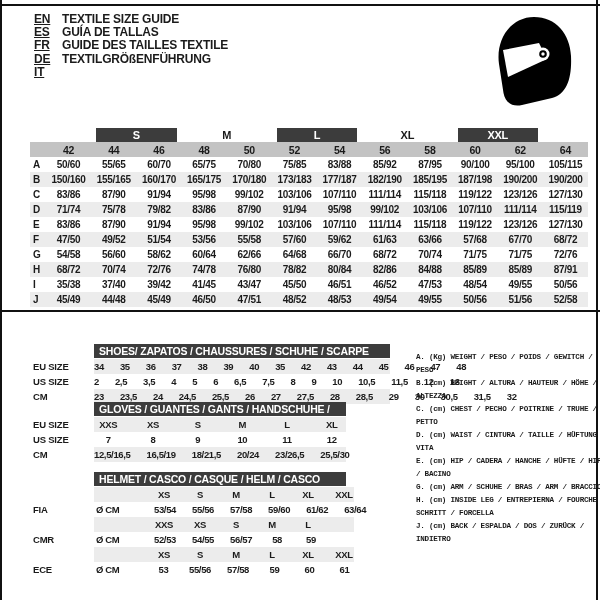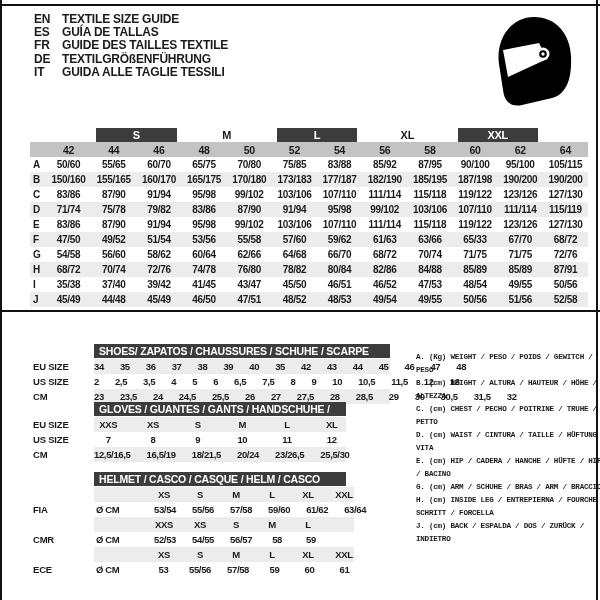--- a/index.html
+++ b/index.html
@@ -10,21 +10,21 @@
   }
   .frame{position:absolute;background:#111;}
   #frame-left{left:0;top:0;width:2px;height:600px;}
   #frame-top{left:0;top:4px;width:600px;height:2px;}
   #frame-right{left:596px;top:0;width:2px;height:600px;}
   #divider{left:0;top:310px;width:600px;height:2px;}
 
   
   #titles{position:absolute;left:34px;top:13px;}
   .lang{display:flex;font-weight:bold;font-size:12px;line-height:13.2px;letter-spacing:-0.2px;}
-  .lang .code{width:28px;}
+  .lang .code{width:28px;text-decoration:underline;}
 
   
   #helmet-logo{position:absolute;left:482px;top:14px;width:90px;height:94px;}
 
   
   #main-table{position:absolute;left:30px;top:127px;width:558px;font-weight:bold;}
   .trow{display:grid;grid-template-columns:16px repeat(12,1fr);align-items:center;height:15px;font-size:10px;letter-spacing:-0.3px;}
   .trow.groups{height:15px;}
   .gcell{text-align:center;font-size:11px;line-height:14px;height:14px;}
   .gcell.dark{background:#3c3c3c;color:#fff;margin:0 5px;}
@@ -77,21 +77,20 @@
     <div class="lang">
       <span class="code">FR</span>
       <span class="text">GUIDE DES TAILLES TEXTILE</span>
     </div>
     <div class="lang">
       <span class="code">DE</span>
       <span class="text">TEXTILGRÖßENFÜHRUNG</span>
     </div>
     <div class="lang">
       <span class="code">IT</span>
-      <span class="text">GUIDA ALLE TAGLIE TESSILI</span>
     </div>
   </div>
 
 <div id="helmet-logo">
   <svg viewBox="0 0 90 94" width="90" height="94">
     <path d="M52 3 C74 3 88 20 89 42 C90 64 85 80 70 84 L40 91 C30 93.5 23 88 21.5 79 L17 50 C13.5 25 29 3 52 3 Z" fill="#000"></path>
     <path d="M21 36 L57 29 L65 45 L26 63 Z" fill="#fff"></path>
     <circle cx="61" cy="40" r="6.5" fill="#fff"></circle>
     <circle cx="61" cy="40" r="3.8" fill="#000"></circle>
     <circle cx="61" cy="40" r="1.7" fill="#fff"></circle>
@@ -202,21 +201,21 @@
       <div class="tlabel">F</div>
       <div class="tcell">47/50</div>
       <div class="tcell">49/52</div>
       <div class="tcell">51/54</div>
       <div class="tcell">53/56</div>
       <div class="tcell">55/58</div>
       <div class="tcell">57/60</div>
       <div class="tcell">59/62</div>
       <div class="tcell">61/63</div>
       <div class="tcell">63/66</div>
-      <div class="tcell">65/33</div>
+      <div class="tcell">57/68</div>
       <div class="tcell">67/70</div>
       <div class="tcell">68/72</div>
     </div>
     <div class="trow data">
       <div class="tlabel">G</div>
       <div class="tcell">54/58</div>
       <div class="tcell">56/60</div>
       <div class="tcell">58/62</div>
       <div class="tcell">60/64</div>
       <div class="tcell">62/66</div>

